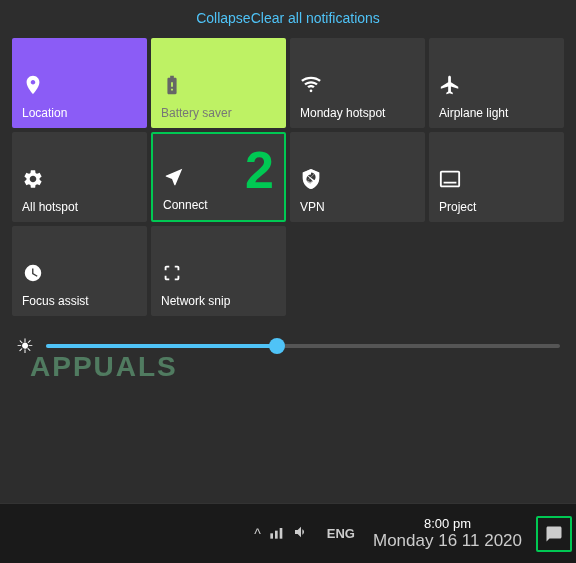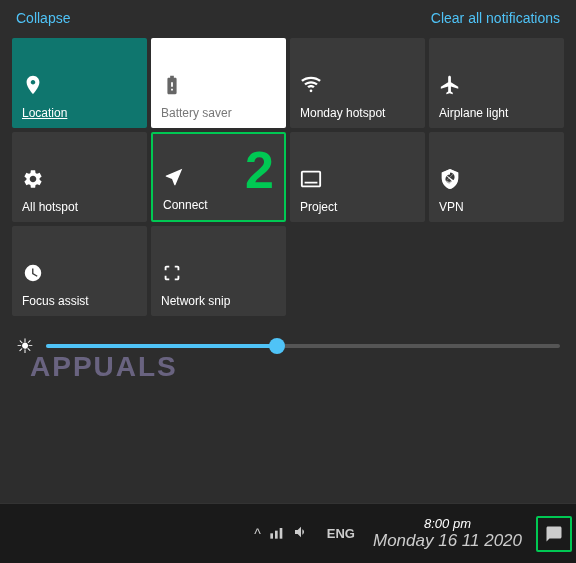--- a/index.html
+++ b/index.html
@@ -19,21 +19,21 @@
       left: 0;
       right: 0;
       bottom: 60px;
       background: #2d2d2d;
       display: flex;
       flex-direction: column;
     }
 
     .ac-header {
       display: flex;
-      justify-content: space-between;
+      justify-content: center;
       align-items: center;
       padding: 10px 16px 8px 16px;
     }
 
     .ac-header-btn {
       color: #4fc3f7;
       font-size: 14px;
       cursor: pointer;
       background: none;
       border: none;
@@ -54,26 +54,25 @@
       flex-direction: column;
       align-items: flex-start;
       justify-content: flex-end;
       padding: 8px 10px 8px 10px;
       height: 90px;
       cursor: pointer;
       position: relative;
     }
 
     .tile.active {
-      background: #0f766e;
-      text-decoration: underline;
+      background: #8b5cf6;
     }
 
     .tile.dimmed {
-      background: #ffffff;
+      background: #bef264;
       color: #777;
     }
 
     .tile.connect-tile {
       border: 2px solid #00c853;
     }
 
     .tile-icon {
       font-size: 22px;
       margin-bottom: 6px;
@@ -135,21 +134,21 @@
     .watermark {
       position: absolute;
       bottom: 120px;
       left: 30px;
       opacity: 0.4;
     }
 
     .watermark-text {
       font-size: 28px;
       font-weight: 900;
-      color: #c4b5fd;
+      color: #86efac;
       letter-spacing: 2px;
     }
 
     
     .taskbar {
       position: absolute;
       bottom: 0;
       left: 0;
       right: 0;
       height: 60px;
@@ -185,21 +184,20 @@
       color: #ccc;
       padding: 2px 4px;
       cursor: pointer;
       font-weight: bold;
     }
 
     .taskbar-clock {
       text-align: center;
       padding: 2px 8px;
       cursor: pointer;
-      font-style: italic;
     }
 
     .taskbar-time {
       font-size: 13px;
       color: #fff;
       display: block;
     }
 
     .taskbar-date {
       font-size: 17px;
@@ -298,34 +296,34 @@
             <path d="M21 3L3 10.53v.98l6.84 2.65L12.48 21h.98L21 3z"></path>
           </svg>
       </div>
       <div class="tile-label">Connect</div>
       <span class="step-badge step-badge-2">2</span>
     </div>
 
     <div class="tile">
       <div class="tile-icon">
         <svg width="22" height="22" viewBox="0 0 24 24" fill="white">
-            <path d="M21 3H3c-1.1 0-2 .9-2 2v14c0 1.1.9 2 2 2h18c1.1 0 2-.9 2-2V5c0-1.1-.9-2-2-2zm0 16H3V5h18v14zM5 15h14v2H5z"></path>
-          </svg>
-      </div>
-      <div class="tile-label">Project</div>
-    </div>
-
-    <div class="tile">
-      <div class="tile-icon">
-        <svg width="22" height="22" viewBox="0 0 24 24" fill="white">
             <path d="M12 1L3 5v6c0 5.55 3.84 10.74 9 12 5.16-1.26 9-6.45 9-12V5l-9-4zm0 4c1.4 0 2.8.5 3.86 1.5l-8.22 8.22C6.5 13.8 6 12.4 6 11c0-2.76 2.24-5 5-5zm0 10c-1.4 0-2.8-.5-3.86-1.5l8.22-8.22C17.5 6.2 18 7.6 18 9c0 2.76-2.24 5-5 5z" opacity="0.6"></path>
             <path d="M12 1L3 5v6c0 5.55 3.84 10.74 9 12 5.16-1.26 9-6.45 9-12V5l-9-4zm0 4c2.76 0 5 2.24 5 5 0 1.27-.47 2.45-1.3 3.34L8.66 8.3C9.55 7.47 10.73 7 12 7v-2zm0 12c-2.76 0-5-2.24-5-5 0-1.27.47-2.45 1.3-3.34l6.04 6.04C13.45 15.53 12.27 16 11 16h1z"></path>
           </svg>
       </div>
       <div class="tile-label">VPN</div>
+    </div>
+
+    <div class="tile">
+      <div class="tile-icon">
+        <svg width="22" height="22" viewBox="0 0 24 24" fill="white">
+            <path d="M21 3H3c-1.1 0-2 .9-2 2v14c0 1.1.9 2 2 2h18c1.1 0 2-.9 2-2V5c0-1.1-.9-2-2-2zm0 16H3V5h18v14zM5 15h14v2H5z"></path>
+          </svg>
+      </div>
+      <div class="tile-label">Project</div>
     </div>
 
     <div class="tile">
       <div class="tile-icon">
         <svg width="22" height="22" viewBox="0 0 24 24" fill="white">
             <path d="M12 3a9 9 0 1 0 0 18A9 9 0 0 0 12 3zm4.2 13.2L11 13V7h1.5v5.2l4.5 2.7-.8 1.3z"></path>
           </svg>
       </div>
       <div class="tile-label">Focus assist</div>
     </div>

